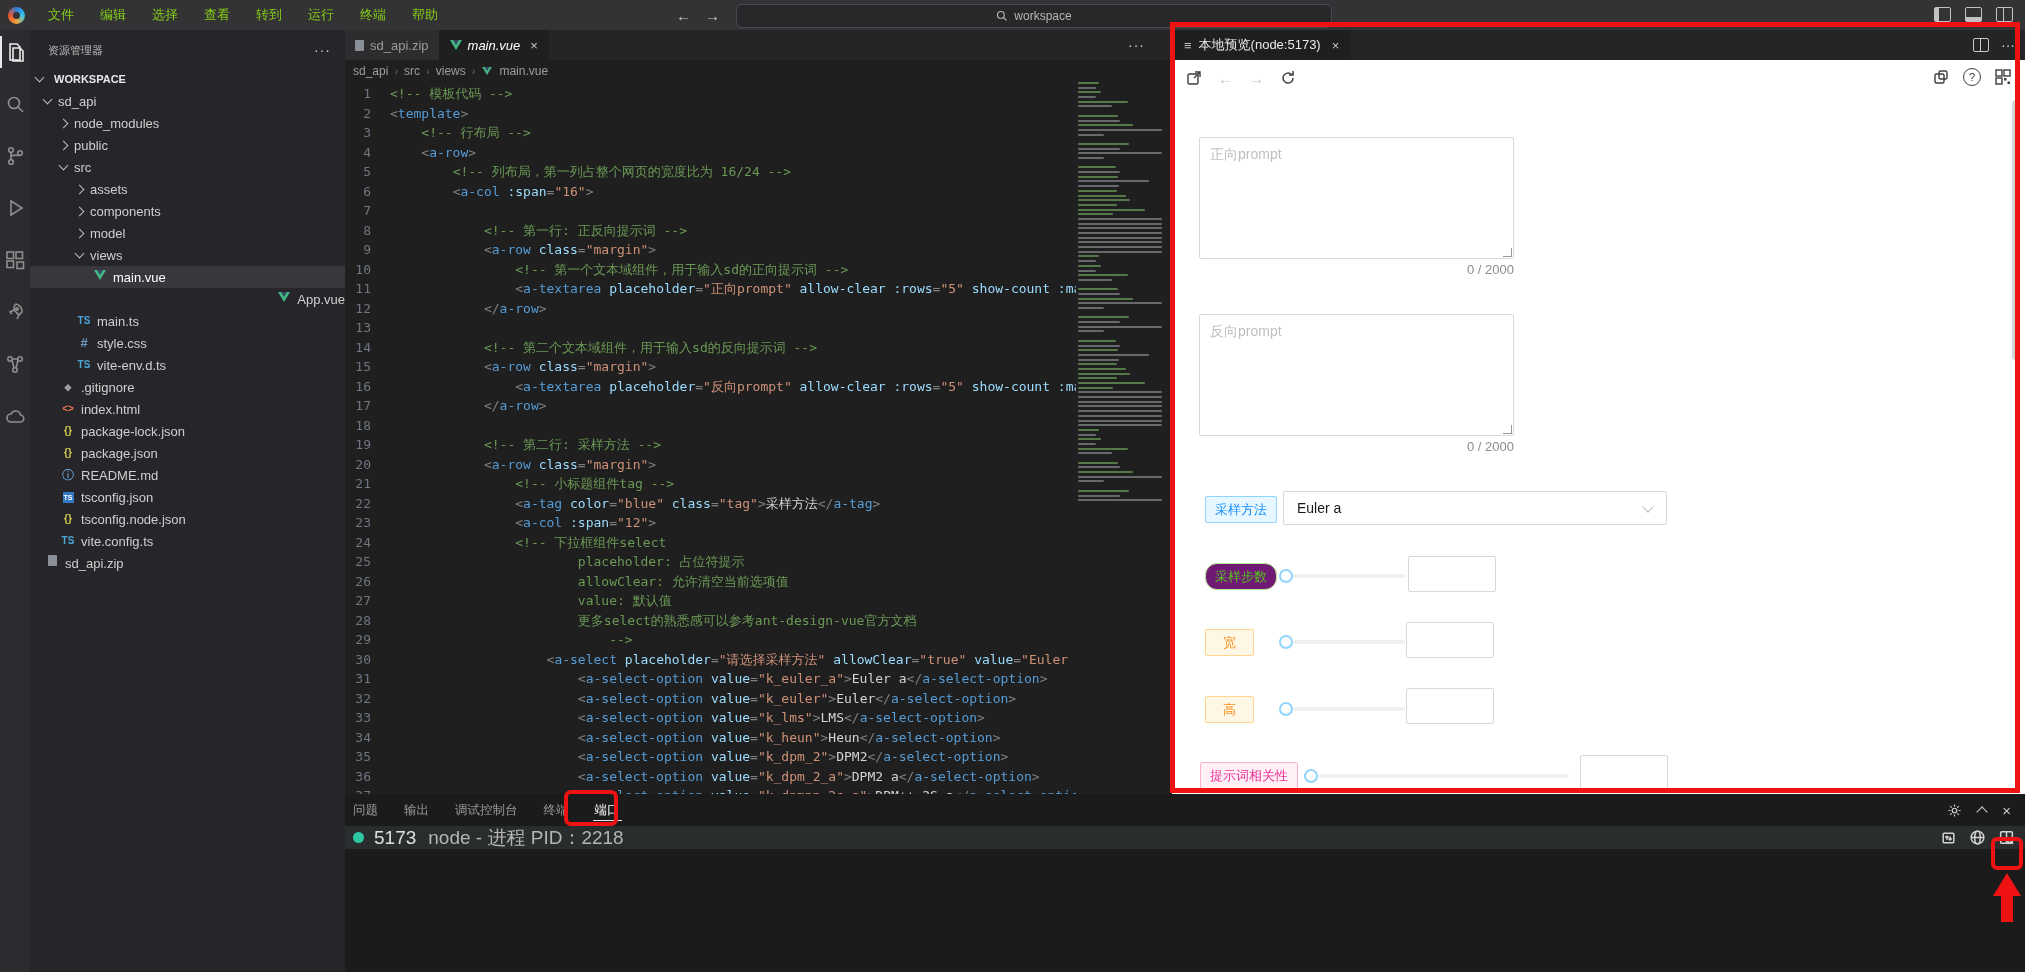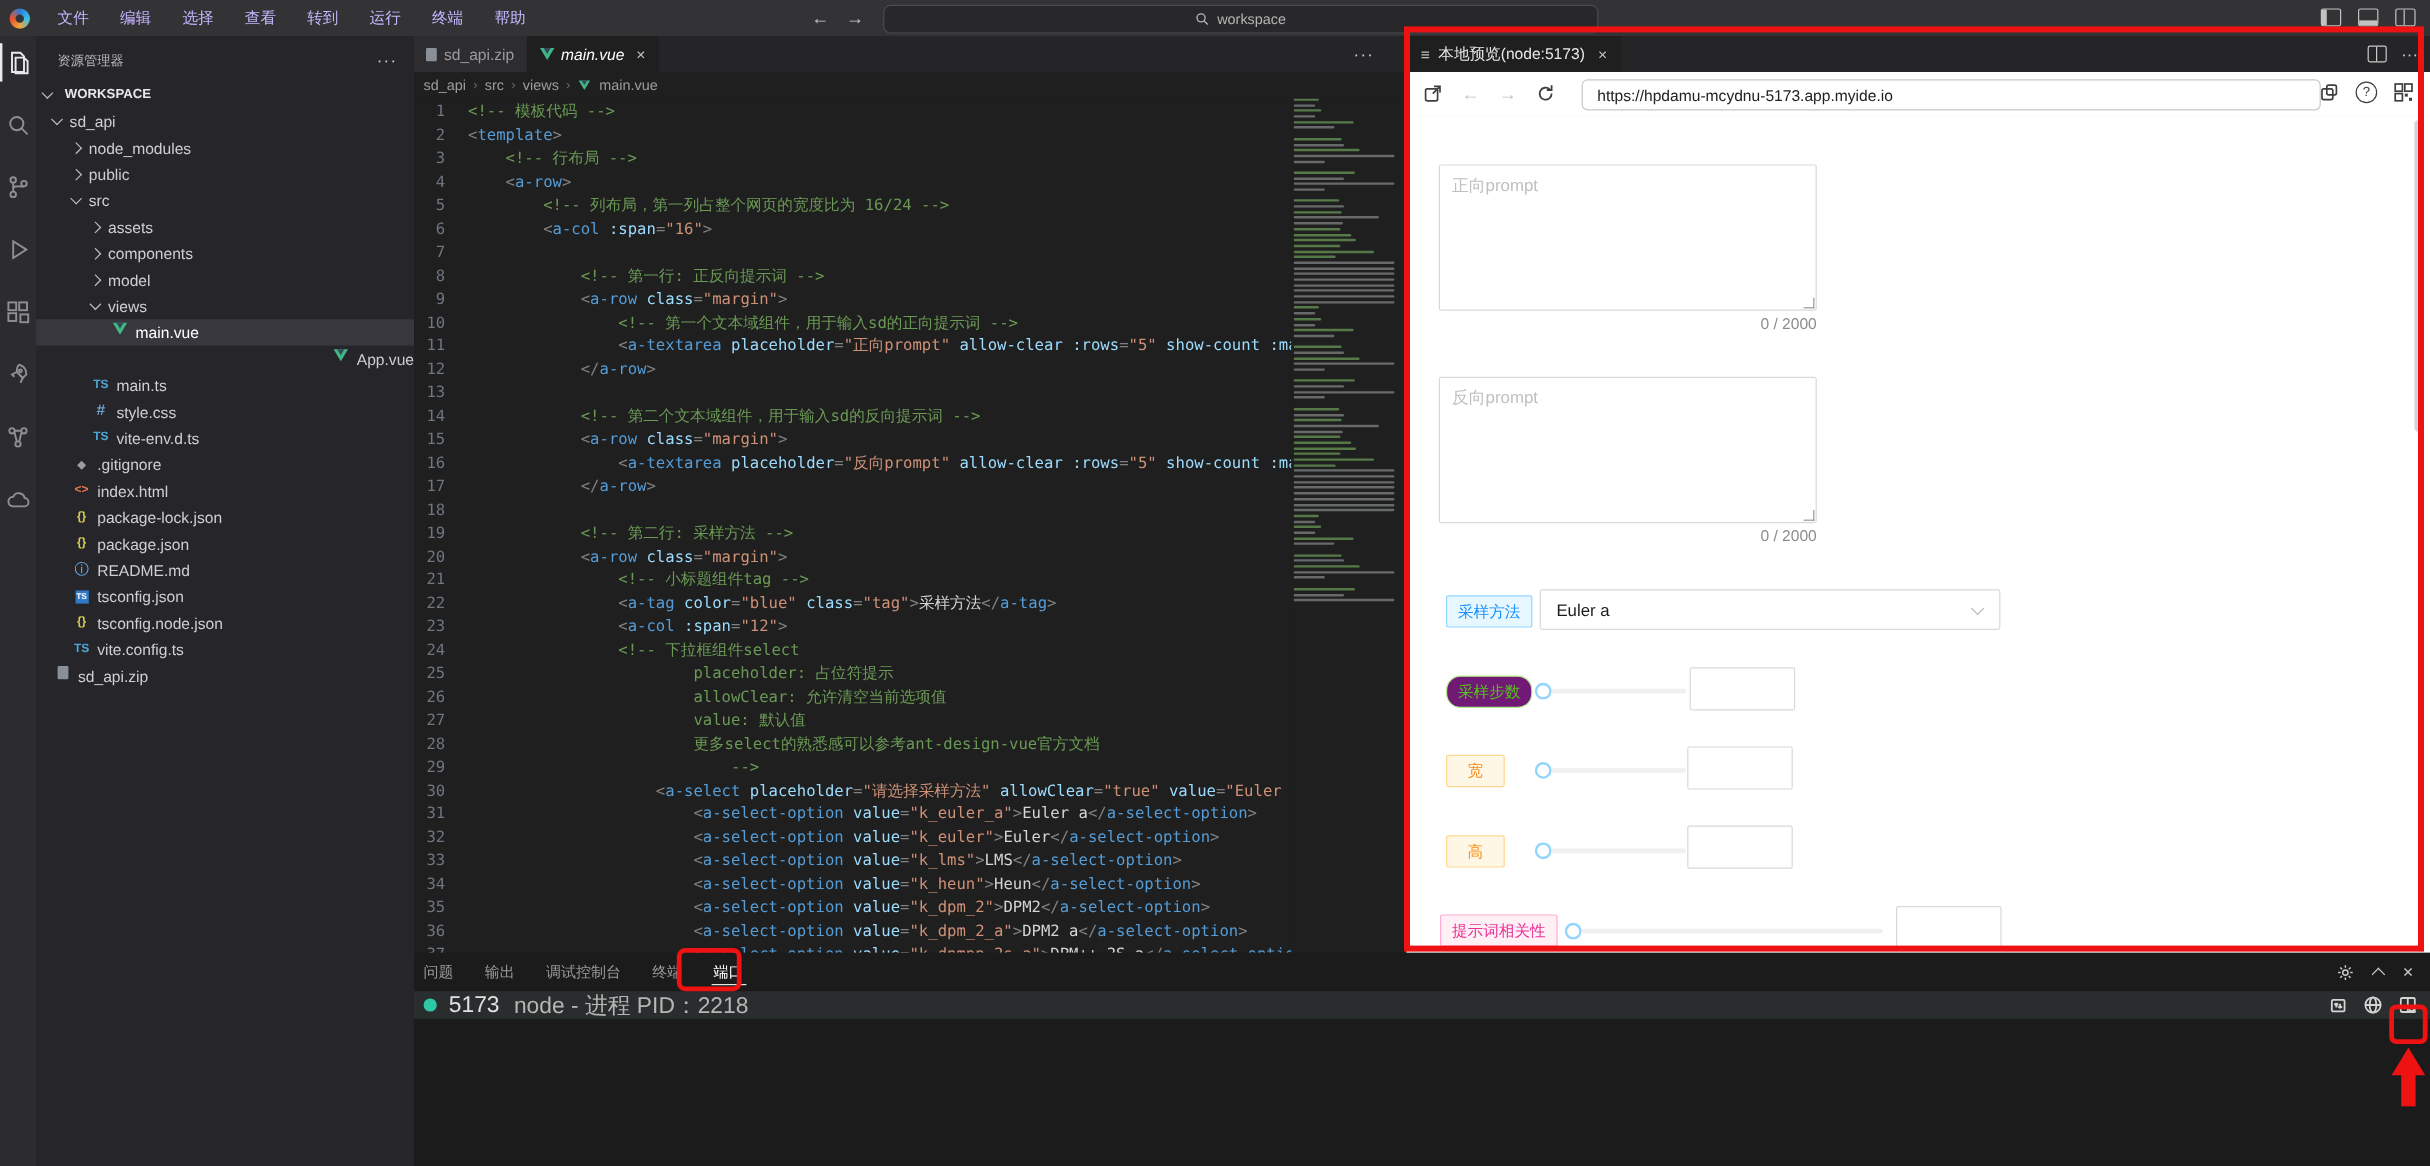--- a/index.html
+++ b/index.html
@@ -4,21 +4,21 @@
 <style>
   html,body{margin:0;padding:0;background:#111;}
   #app{position:relative;width:2025px;height:972px;background:#1f1f1f;overflow:hidden;
        font-family:"Liberation Sans",sans-serif;color:#ccc;-webkit-font-smoothing:antialiased;}
 
   
   .titlebar{position:absolute;left:0;top:0;width:2025px;height:30px;background:#333336;display:flex;align-items:center;}
   .logo{width:17px;height:17px;border-radius:50%;margin:0 10px 0 8px;
         background:conic-gradient(#2f7bd6,#35c3e8,#f0a23c,#e85430,#2f7bd6);position:relative;}
   .logo:after{content:"";position:absolute;left:5px;top:5px;width:7px;height:7px;border-radius:50%;background:#333336;}
-  .menu{display:flex;gap:0;font-size:13px;color:#c4b5fd;}
+  .menu{display:flex;gap:0;font-size:13px;color:#84cc16;}
   .menu div{padding:0 13px;line-height:30px;cursor:default;}
   .navarrows{position:absolute;left:676px;top:0;height:30px;display:flex;align-items:center;gap:14px;color:#c9c9c9;font-size:15px;}
   .searchbox{position:absolute;left:736px;top:4px;width:594px;height:22px;background:#28282b;border:1px solid #4b4b4f;
              border-radius:6px;display:flex;align-items:center;justify-content:center;font-size:12px;color:#b5b5b5;gap:6px;}
   .winicons{position:absolute;right:12px;top:7px;display:flex;gap:14px;}
   .wi{width:15px;height:13px;border:1px solid #c2c2c2;border-radius:2px;position:relative;}
   .wi.sb:after{content:"";position:absolute;left:0;top:0;bottom:0;width:4px;background:#c2c2c2;}
   .wi.pn:after{content:"";position:absolute;left:0;right:0;bottom:0;height:4px;background:#c2c2c2;}
   .wi.ly:after{content:"";position:absolute;left:6px;top:0;bottom:0;width:1px;background:#c2c2c2;}
 
@@ -447,23 +447,20 @@
     <svg class="uicon" width="16" height="16" viewBox="0 0 16 16">
         <rect x="2" y="4" width="10" height="10" rx="1.5" fill="none" stroke="#3e3e3e" stroke-width="1.4"></rect>
         <path d="M9 2h5v5M14 2L8 8" fill="none" stroke="#3e3e3e" stroke-width="1.4"></path>
       </svg>
     <span class="nav">←</span>
     <span class="nav">→</span>
     <svg width="16" height="16" viewBox="0 0 16 16" style="margin-left:16px;">
         <path d="M13 8a5 5 0 1 1-1.5-3.5" fill="none" stroke="#3e3e3e" stroke-width="1.5"></path>
         <path d="M13 1v4h-4" fill="none" stroke="#3e3e3e" stroke-width="1.5"></path>
       </svg>
-    <div class="urlinput">
-      <span>https://hpdamu-mcydnu-5173.app.myide.io</span>
-    </div>
     <div class="uright">
       <svg width="16" height="16" viewBox="0 0 16 16">
           <rect x="2" y="5" width="9" height="9" rx="1.5" fill="none" stroke="#3e3e3e" stroke-width="1.4"></rect>
           <rect x="6" y="2" width="8" height="8" rx="1.5" fill="none" stroke="#3e3e3e" stroke-width="1.4"></rect>
         </svg>
       <div class="qm">?</div>
       <svg width="16" height="16" viewBox="0 0 16 16">
           <rect x="1" y="1" width="6" height="6" fill="none" stroke="#3e3e3e" stroke-width="1.4"></rect>
           <rect x="9" y="1" width="6" height="6" fill="none" stroke="#3e3e3e" stroke-width="1.4"></rect>
           <rect x="1" y="9" width="6" height="6" fill="none" stroke="#3e3e3e" stroke-width="1.4"></rect>

